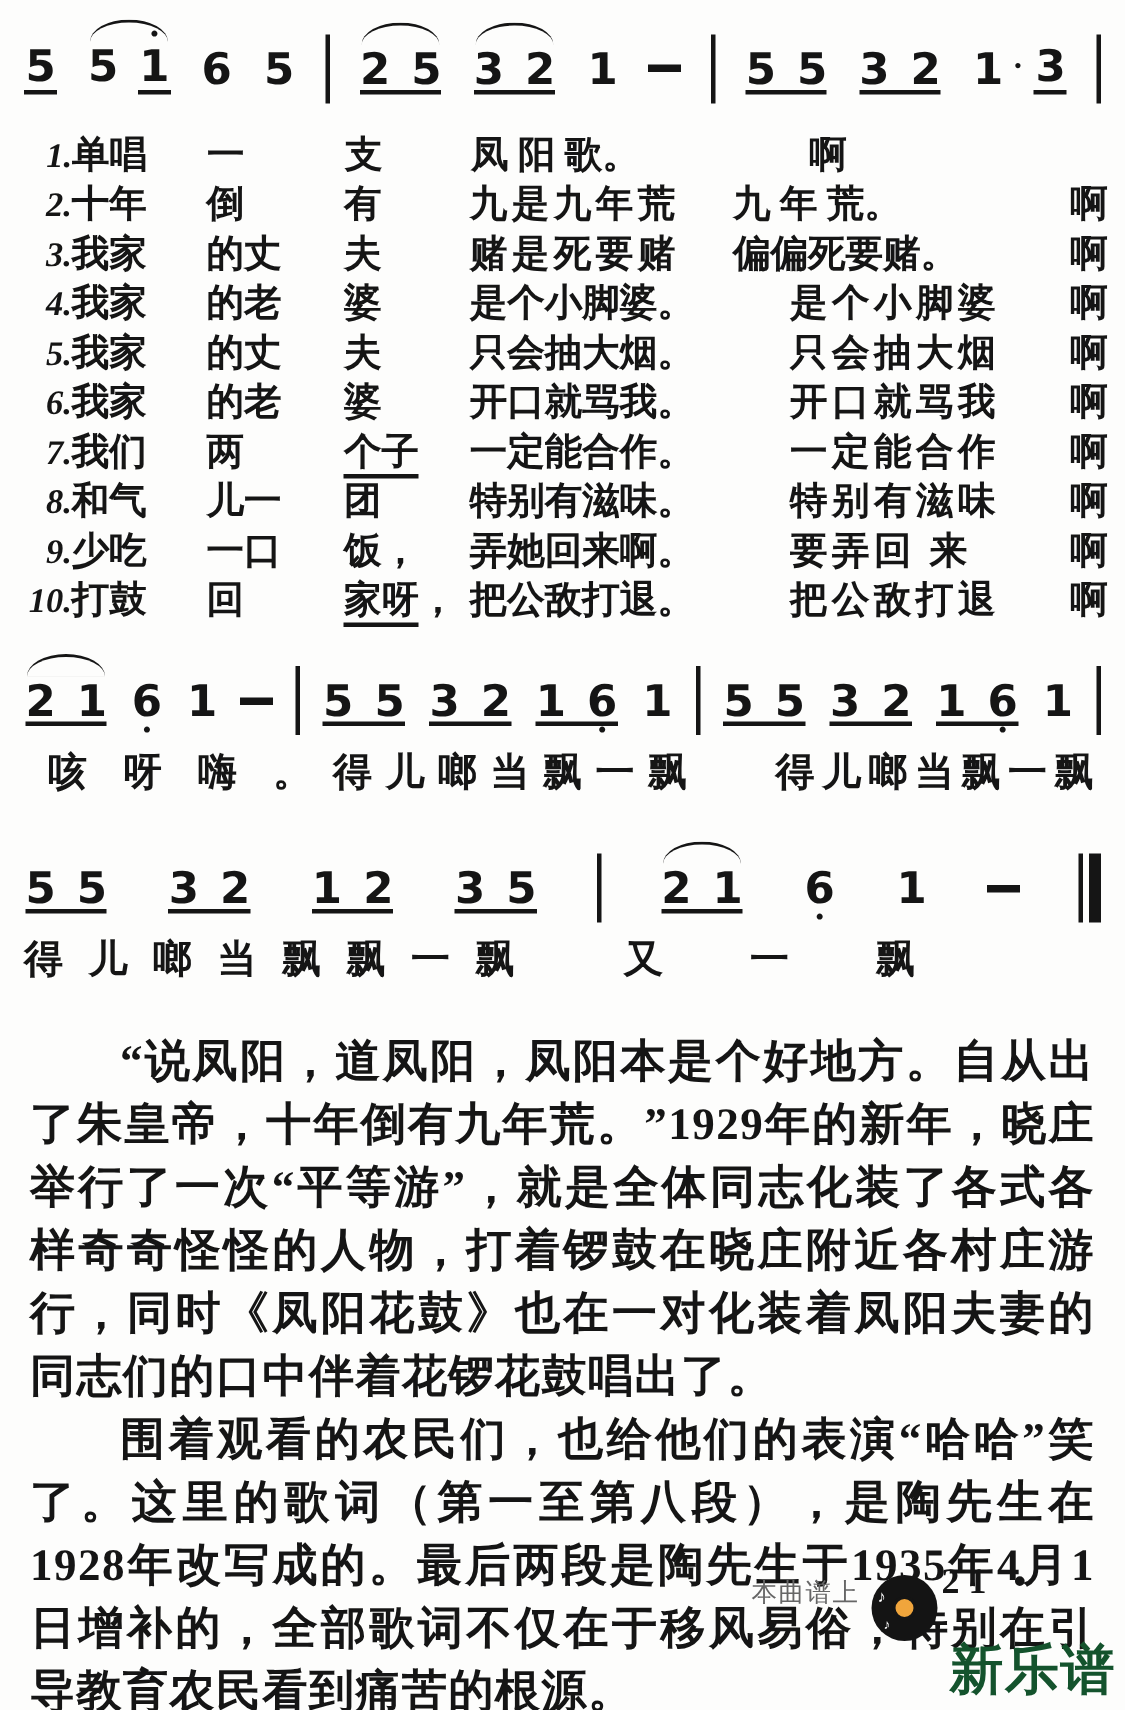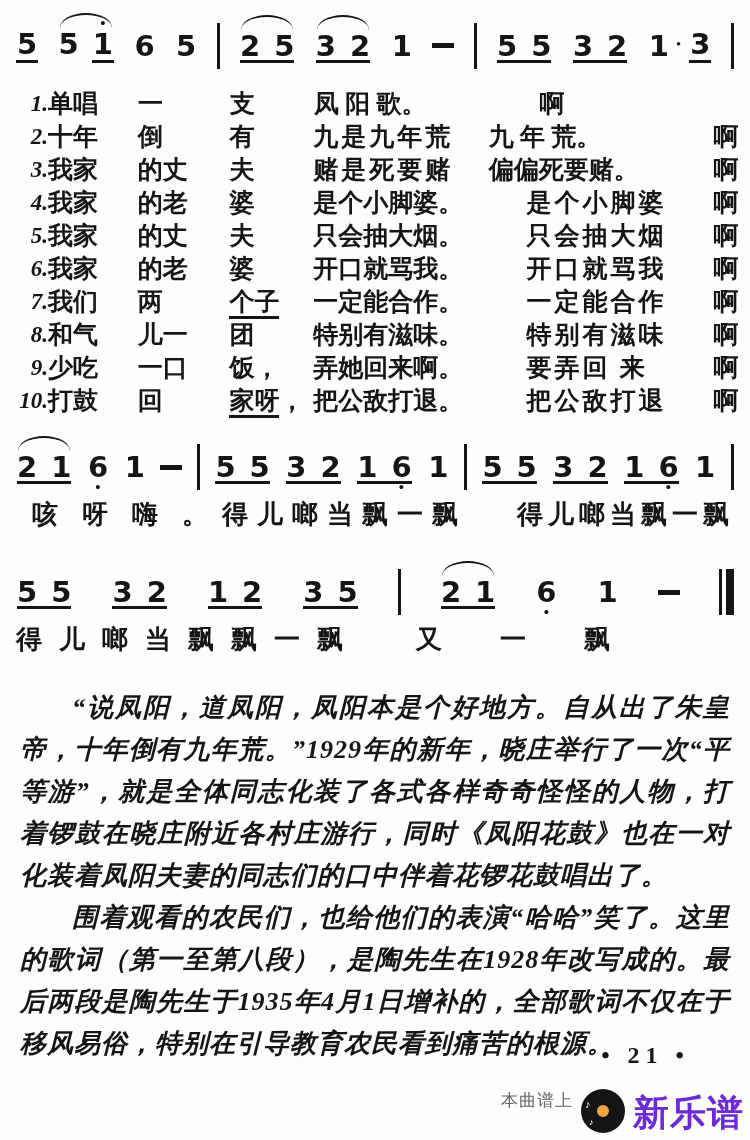--- a/index.html
+++ b/index.html
@@ -45,34 +45,34 @@
   .c0{width:42px;text-align:right;font-style:italic;font-size:23px;}
   .c1{width:86px;}
   .c2{width:92px;padding-left:4px;}
   .c3{width:84px;}
   .c4{width:214px;}
   .c5{width:176px;letter-spacing:3px;}
   .c6{width:48px;text-align:center;}
 
   
   .article{margin-top:30px;padding:0 20px;}
-  .article p{margin:0;text-indent:2em;font-weight:700;font-size:26px;line-height:42px;
-    text-align:justify;letter-spacing:1px;font-style:italic;}
+  .article p{margin:0;text-indent:2em;font-weight:700;font-size:30px;line-height:42px;
+    text-align:justify;letter-spacing:1px;}
 
   .pageno{position:absolute;right:60px;top:1042px;font-weight:700;font-size:24px;letter-spacing:6px;}
 
   
   .footer{position:absolute;right:4px;bottom:2px;display:flex;align-items:flex-start;gap:8px;padding-right:2px;}
   .footer .pre{color:#666;font-size:17px;font-weight:400;letter-spacing:1px;}
   .disc{width:44px;height:44px;border-radius:50%;background:#141414;position:relative;flex:0 0 auto;}
   .disc::after{content:"";position:absolute;left:14px;top:14px;width:16px;height:16px;border-radius:50%;
     background:#f0a53c;border:2px solid #141414;box-sizing:border-box;}
   .disc .nt{position:absolute;left:4px;top:10px;color:#fff;font-size:11px;line-height:11px;}
   .disc .nt2{position:absolute;left:8px;bottom:6px;color:#fff;font-size:9px;line-height:9px;}
-  .brand{font-family:"Liberation Sans","DejaVu Sans",sans-serif;font-weight:900;font-size:36px;color:#6d28d9;letter-spacing:1px;}
+  .brand{font-family:"Liberation Sans","DejaVu Sans",sans-serif;font-weight:900;font-size:36px;color:#14532d;letter-spacing:1px;margin-top:39px;}
 
   .mus2{margin-top:26px;}
   .mus3{margin-top:34px;}
   .mus1{padding-top:18px;}
 </style>
 </head>
 <body>
 
 <div class="page">
 

